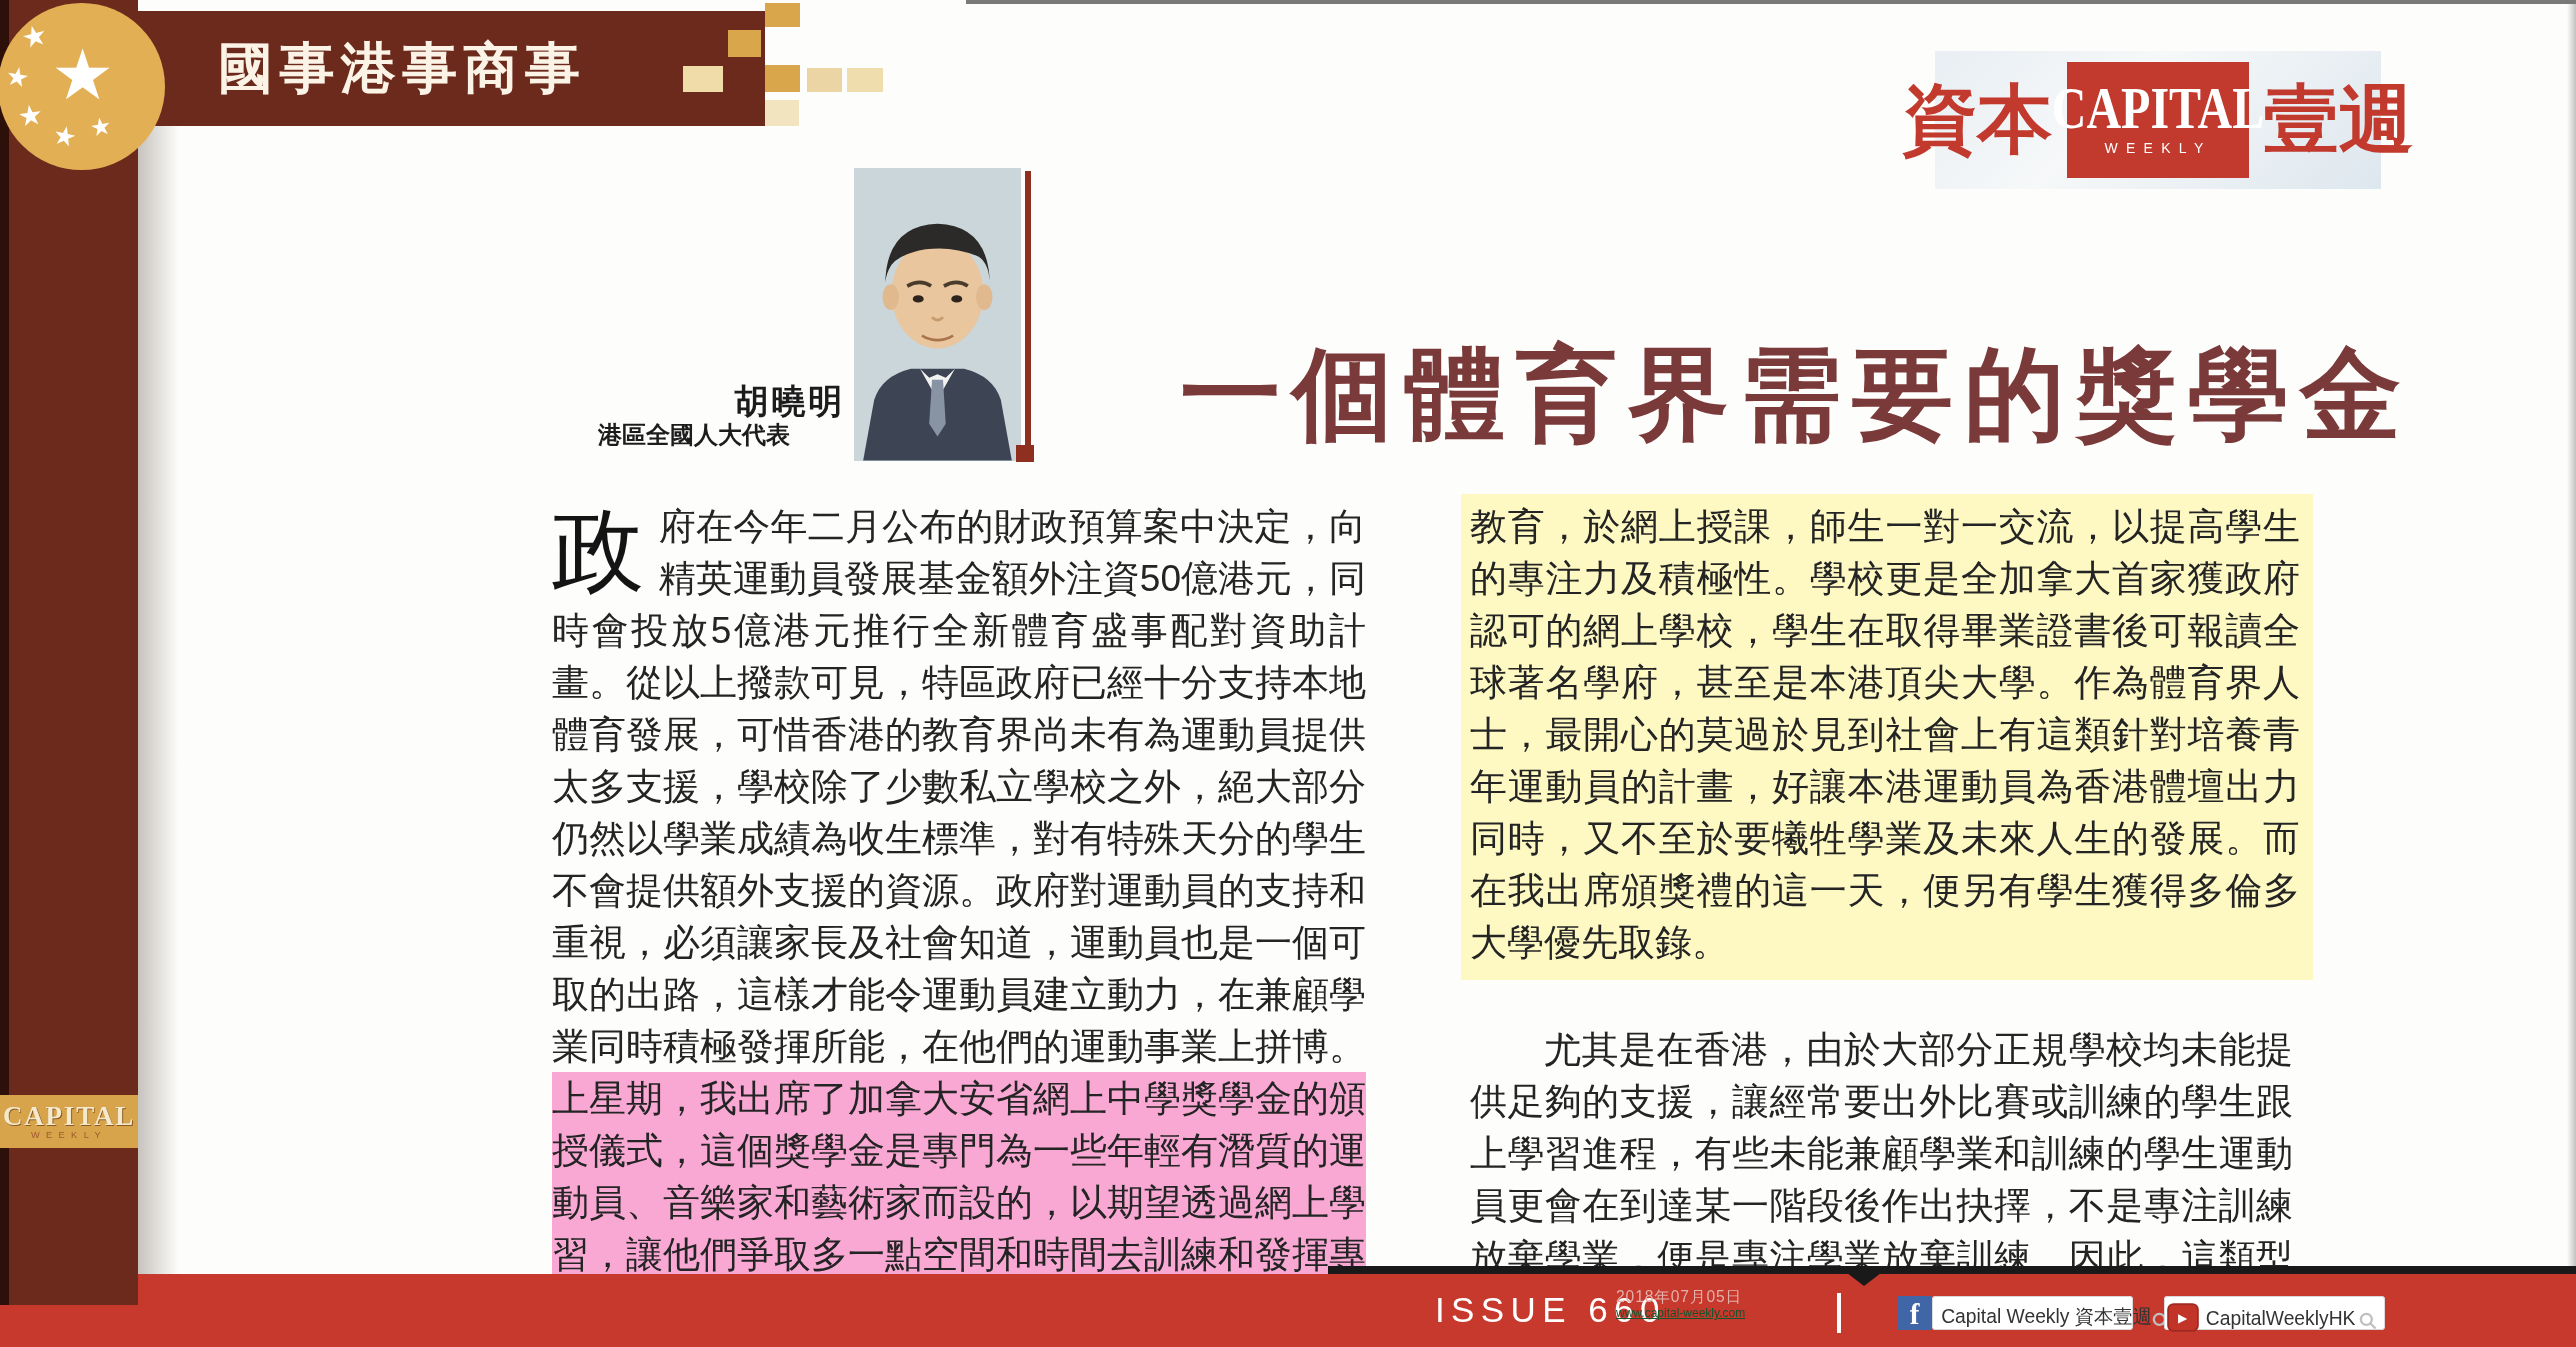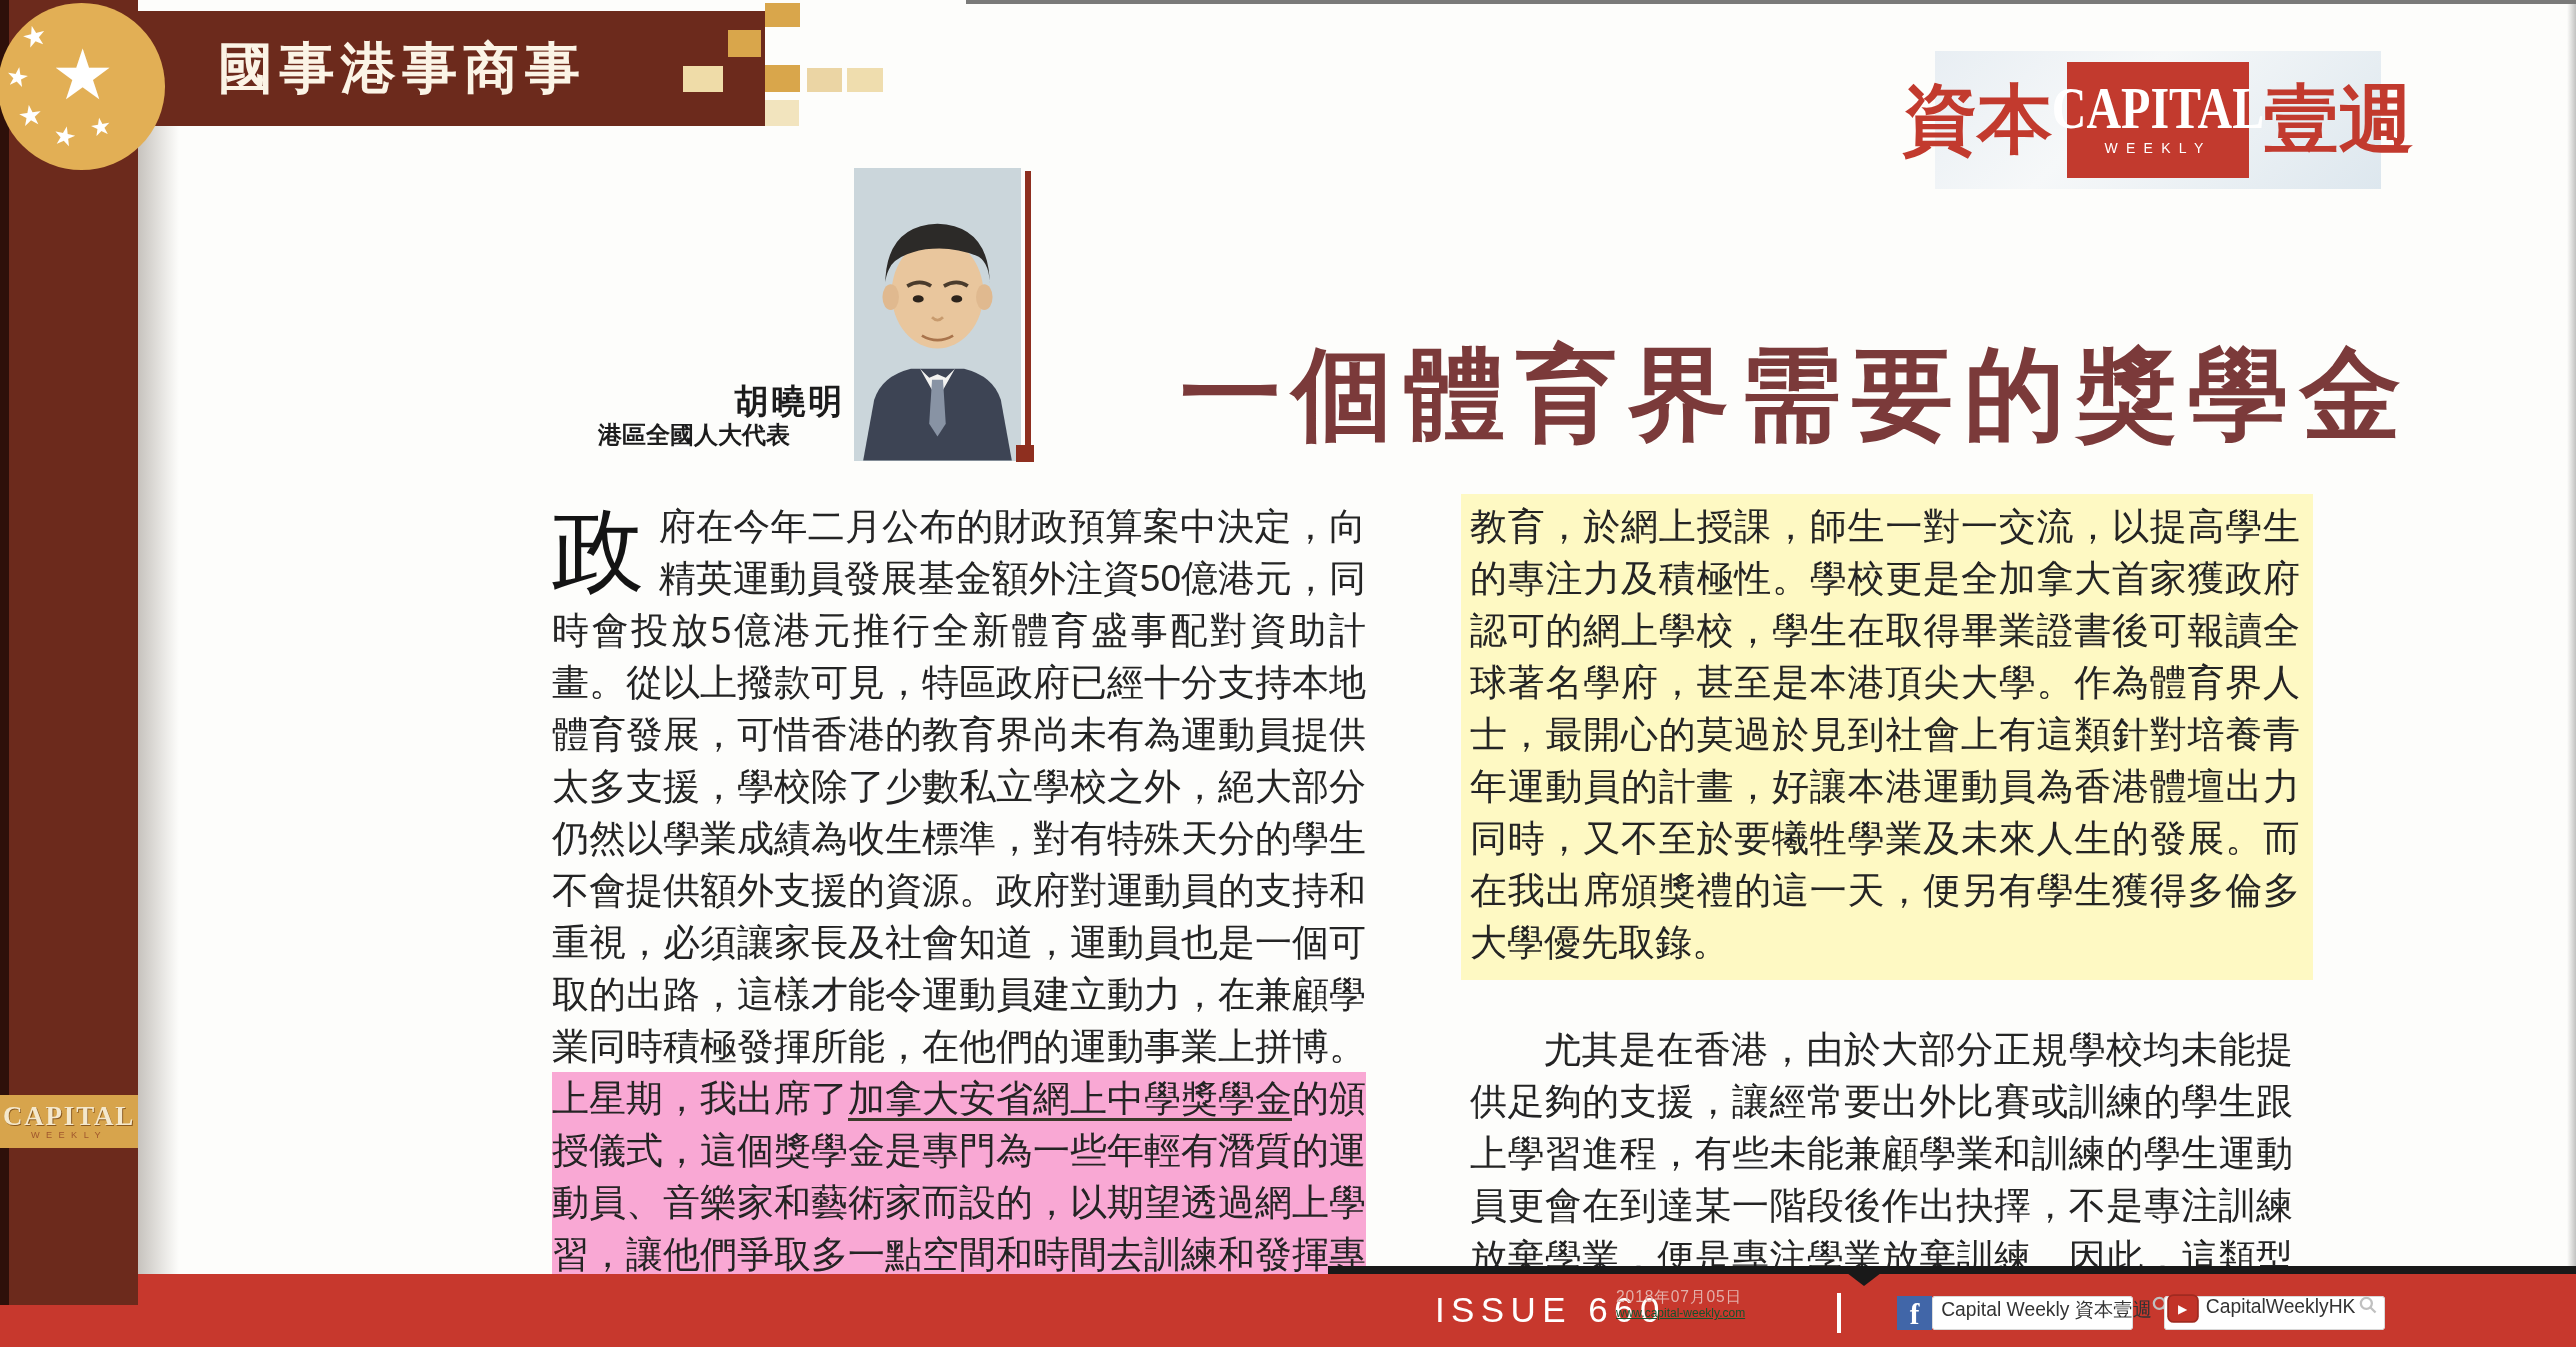--- a/index.html
+++ b/index.html
@@ -76,37 +76,37 @@
   .col1 { left:552px;  width:814px; }
   .col2 { left:1470px; width:823px; }
   .dropcap {
     float:left; font-family:"Liberation Serif", serif; font-size:92px; line-height:92px;
     height:101px; padding:3.7px 14.7px 0 0; color:#141414;
   }
   .hl {
     background:#f9a8d4; padding:6.4px 0;
     -webkit-box-decoration-break:clone; box-decoration-break:clone;
   }
-  .hl-ul { text-decoration:underline; text-decoration-thickness:2.8px; text-underline-offset:7.4px; text-decoration-color:#3a3a2a; }
+  .hl-ul { text-decoration-thickness:2.8px; text-underline-offset:7.4px; text-decoration-color:#3a3a2a; }
   .hl-para { background:#fef9c3; padding:7.4px 13px 11px 9.2px; margin:-7.4px -20px 0 -9.2px; }
   .para2 { margin-top:44px; text-indent:74px; }
 
   
   .footer { position:absolute; left:0; top:1274px; width:2576px; height:74px; background:#c7382d; z-index:2; }
   .footer-stripe { position:absolute; left:1328px; top:1266px; width:1248px; height:8.3px; background:#191919; z-index:3; }
   .footer-tri { position:absolute; left:1847px; top:1273px; width:0; height:0; z-index:3;
     border-left:17.5px solid transparent; border-right:17.5px solid transparent; border-top:13px solid #191919; }
   .issue { position:absolute; left:1435px; top:1290px; color:#ffffff; font-size:35px; font-weight:400; letter-spacing:6.4px; z-index:4; }
   .f-date { position:absolute; left:1616px; top:1287px; color:#e3b0aa; font-size:15.6px; letter-spacing:0.9px; z-index:4; }
   .f-url  { position:absolute; left:1616px; top:1306px; color:#14532d; font-size:12px; text-decoration:underline; z-index:4; }
   .f-div  { position:absolute; left:1837px; top:1293px; width:3.7px; height:40px; background:#ffffff; z-index:4; }
   .fb-icon { position:absolute; left:1897px; top:1296px; width:35px; height:34px; background:#4166a8; z-index:4;
     color:#fff; font-family:"Liberation Serif", serif; font-weight:bold; font-size:29px; text-align:center; line-height:37px;}
   .search-box { position:absolute; top:1296px; height:34px; background:#ffffff; border-radius:3.7px; z-index:4;
-    display:flex; align-items:flex-start; box-shadow:inset 0 0 0 0.9px #d8d8d8; }
+    display:flex; align-items:flex-end; box-shadow:inset 0 0 0 0.9px #d8d8d8; }
   .fb-box { left:1932px; width:201px; }
   .yt-box { left:2164px; width:221px; }
   .search-box .label { font-size:19.3px; color:#333; margin-left:9.2px; white-space:nowrap; flex:1; }
   .yt-ico { width:28px; height:25px; margin-left:4.6px; background:#c23328; border-radius:4.6px; flex:none;
     display:flex; align-items:center; justify-content:center; box-shadow:0 0 0 1.8px #a02a20;}
   .yt-ico span { color:#fff; font-size:12px; }
   .mag { flex:none; margin-right:7.4px; }
 </style>
 </head>
 <body>

